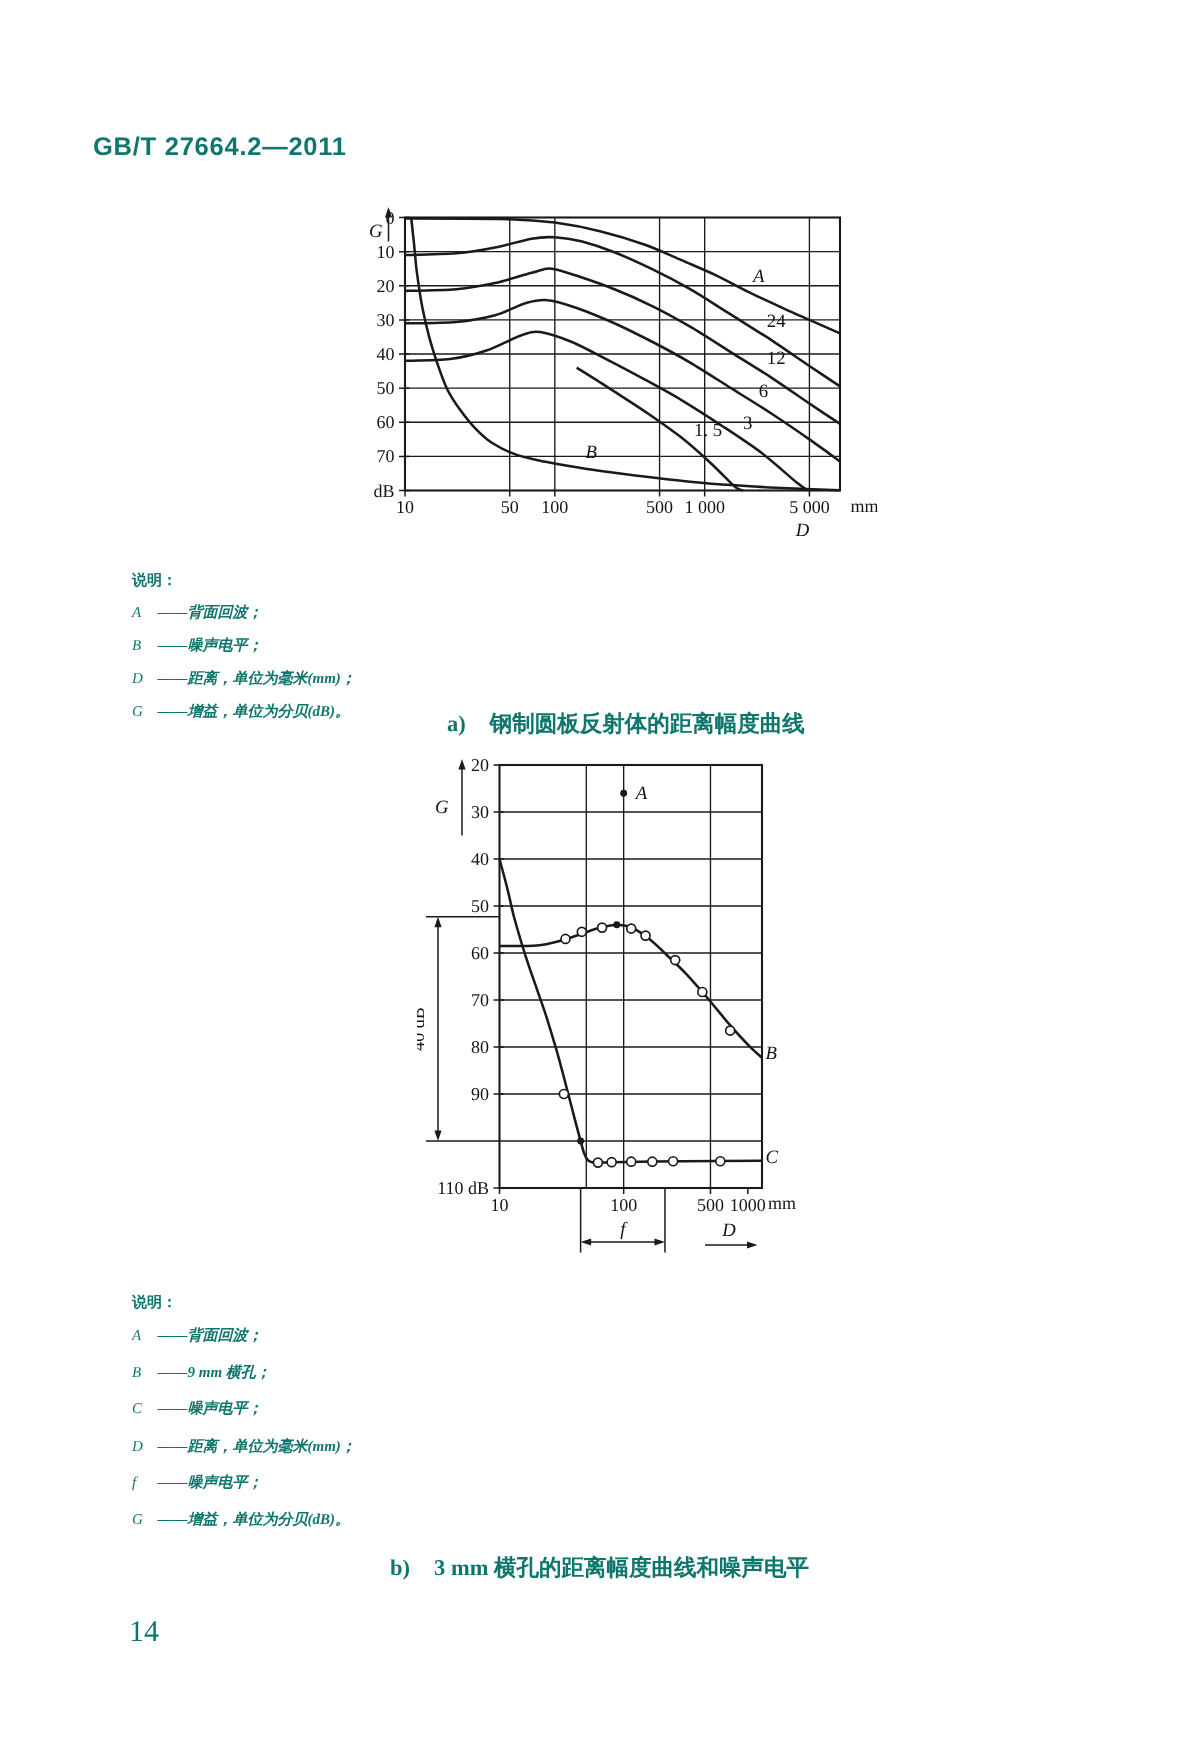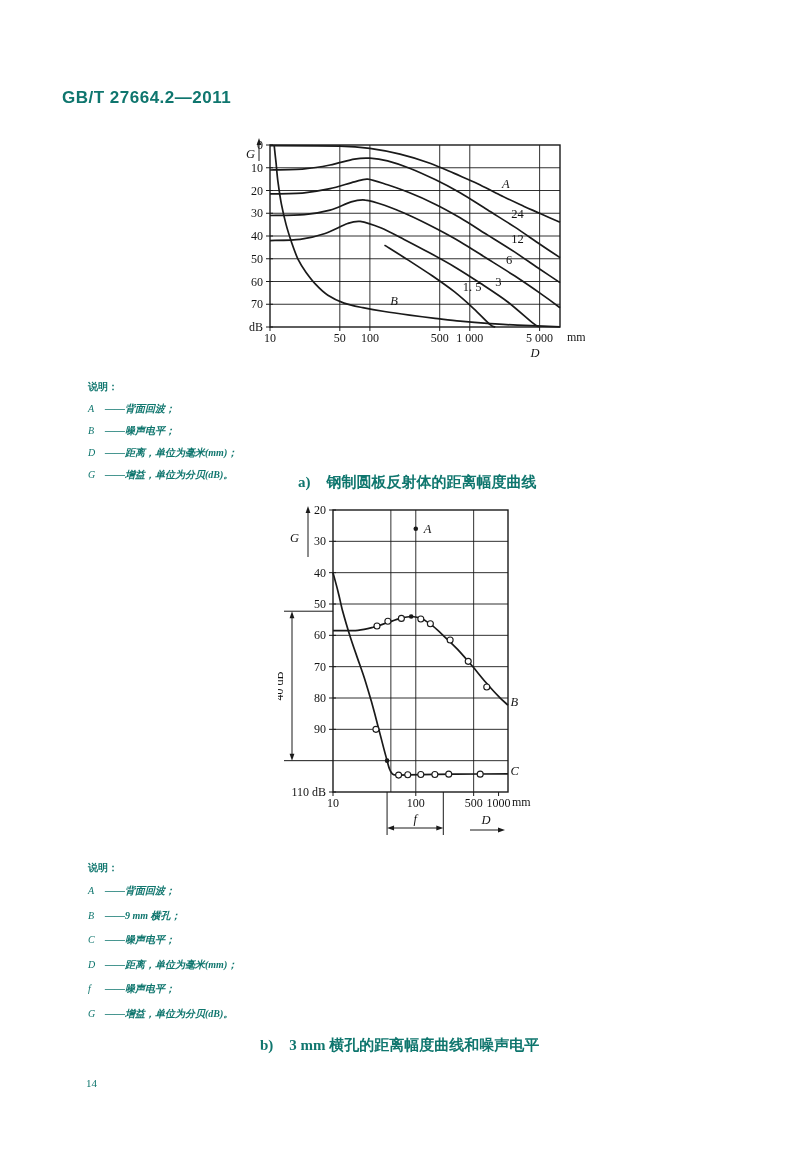--- a/index.html
+++ b/index.html
@@ -13,21 +13,21 @@
   .legend-row .sym{font-style:italic;min-width:17px;display:inline-block;}
   .legend-row .txt{font-weight:600;font-style:italic;}
   #legend-1{top:380px;} #legend-1 .legend-row{line-height:22px;}
   #legend-2{top:861px;} #legend-2 .legend-row{line-height:24.5px;}
   .caption{position:absolute;font-weight:700;font-size:15px;}
   .caption .cap-label{margin-right:16px;}
   .caption-a{left:298px;top:473px;}
   .caption-b{left:260px;top:1016px;margin-top:20px;}
   .fig-caption{position:absolute;left:294px;top:1044px;font-weight:700;font-size:16.5px;}
   .fig-caption .cap-label{margin-right:18px;}
-  .page-number{position:absolute;left:86px;top:1077px;font-size:11px;}
+  .page-number{position:absolute;left:86px;top:1077px;font-size:20px;}
   svg{position:absolute;}
   svg text{fill:#141414;}
   .axis-num{font:12px "Liberation Serif",serif;}
   .curve-label{font:italic 12.5px "Liberation Serif",serif;}
   .num-label{font:12.5px "Liberation Serif",serif;}
   .dim-label{font:12px "Liberation Serif",serif;}
 </style>
 </head>
 <body>
 

